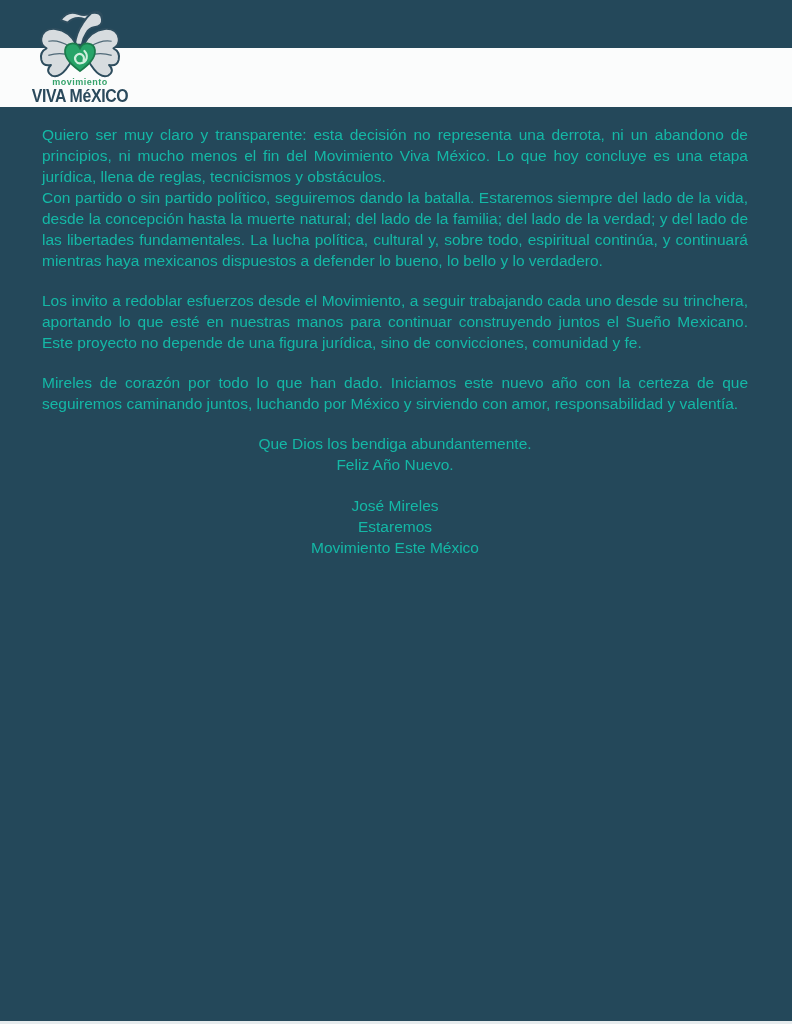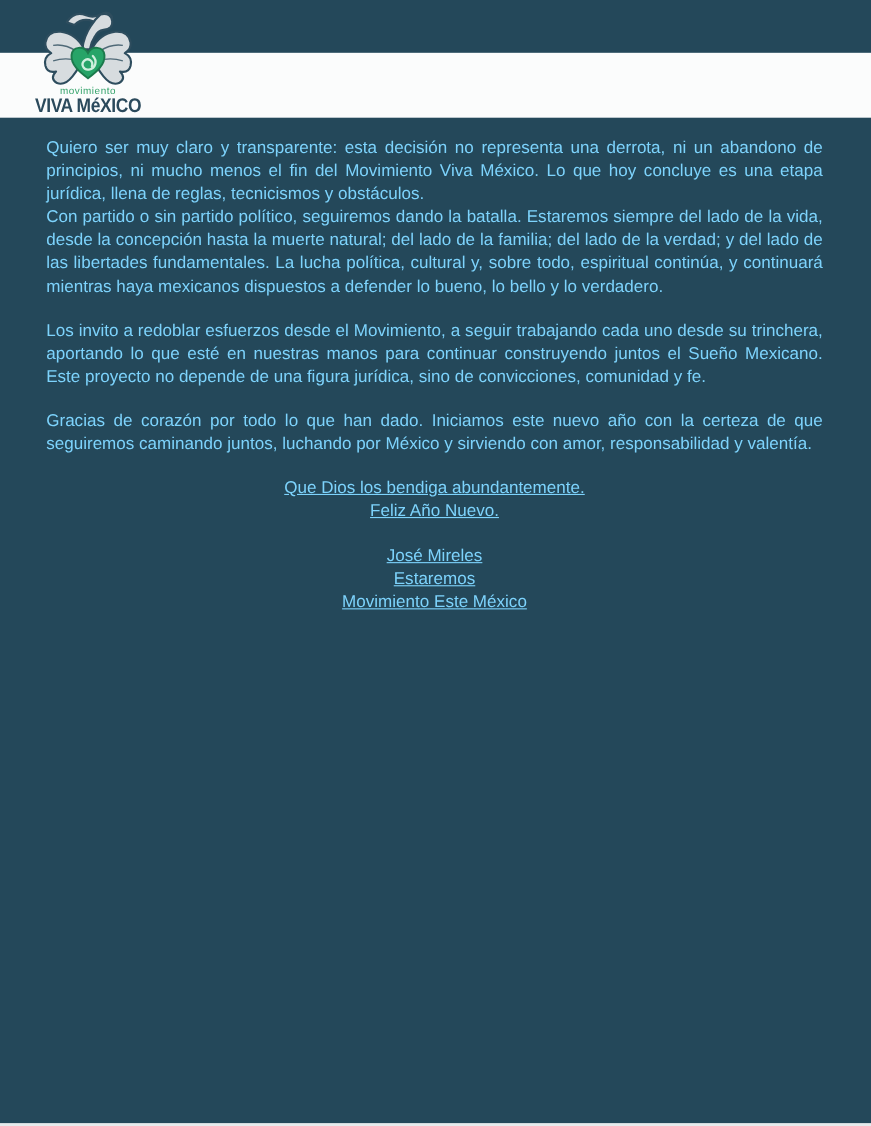--- a/index.html
+++ b/index.html
@@ -27,51 +27,51 @@
     top: 6px; left: 24px;
     width: 112px;
     text-align: center;
     z-index: 3;
   }
   .logo svg { display: block; margin: 0 auto; }
   .logo-movimiento {
     display: block;
     margin-top: -3px;
     font-size: 9px;
-    font-weight: 400;
+    font-weight: 700;
     letter-spacing: 0.5px;
     color: #35a36b;
     line-height: 10px;
   }
   .logo-brand {
     display: block;
     font-size: 18px;
     font-weight: 700;
     letter-spacing: -0.4px;
     color: #2b4a5c;
     line-height: 19px;
     transform: scaleX(0.88);
     transform-origin: 50% 50%;
     white-space: nowrap;
   }
   
   .letter {
     position: absolute;
     top: 124px; left: 42px;
     width: 706px;
-    color: #7dd3fc;
+    color: #14b8a6;
     font-size: 15.5px;
     line-height: 21px;
   }
   .letter p {
     margin: 0 0 19px 0;
     text-align: justify;
   }
   .letter p.tight { margin-bottom: 0; }
-  .center-block { text-align: center; text-decoration: underline; }
+  .center-block { text-align: center; }
   .center-block p { text-align: center; }
   .center-block .blessing { margin-bottom: 20px; }
   .center-block .vivas { margin-bottom: 17px; }
   .center-block .signature { margin-bottom: 13px; }
   
   .bottom-strip {
     position: absolute;
     left: 0; right: 0; bottom: 0;
     height: 3px;
     background: #e6ebed;
@@ -110,21 +110,21 @@
       </svg>
     </span>
     <span class="logo-movimiento">movimiento</span>
     <span class="logo-brand">VIVA MéXICO</span>
   </div>
 
   <div class="letter">
     <p class="tight">Quiero ser muy claro y transparente: esta decisión no representa una derrota, ni un abandono de principios, ni mucho menos el fin del Movimiento Viva México. Lo que hoy concluye es una etapa jurídica, llena de reglas, tecnicismos y obstáculos.</p>
     <p>Con partido o sin partido político, seguiremos dando la batalla. Estaremos siempre del lado de la vida, desde la concepción hasta la muerte natural; del lado de la familia; del lado de la verdad; y del lado de las libertades fundamentales. La lucha política, cultural y, sobre todo, espiritual continúa, y continuará mientras haya mexicanos dispuestos a defender lo bueno, lo bello y lo verdadero.</p>
     <p>Los invito a redoblar esfuerzos desde el Movimiento, a seguir trabajando cada uno desde su trinchera, aportando lo que esté en nuestras manos para continuar construyendo juntos el Sueño Mexicano. Este proyecto no depende de una figura jurídica, sino de convicciones, comunidad y fe.</p>
-    <p>Gracias de corazón por todo lo que han dado. Iniciamos este nuevo año con la certeza de que seguiremos caminando juntos, luchando por México y sirviendo con amor, responsabilidad y valentía.</p>
+    <p>Mireles de corazón por todo lo que han dado. Iniciamos este nuevo año con la certeza de que seguiremos caminando juntos, luchando por México y sirviendo con amor, responsabilidad y valentía.</p>
 
     <div class="center-block">
       <p class="blessing">
         <span>Que Dios los bendiga abundantemente.</span><br>
         <span>Feliz Año Nuevo.</span>
       </p>
       <p class="signature">
         <span>José Mireles</span><br>
         <span>Estaremos</span><br>
         <span>Movimiento Este México</span>

